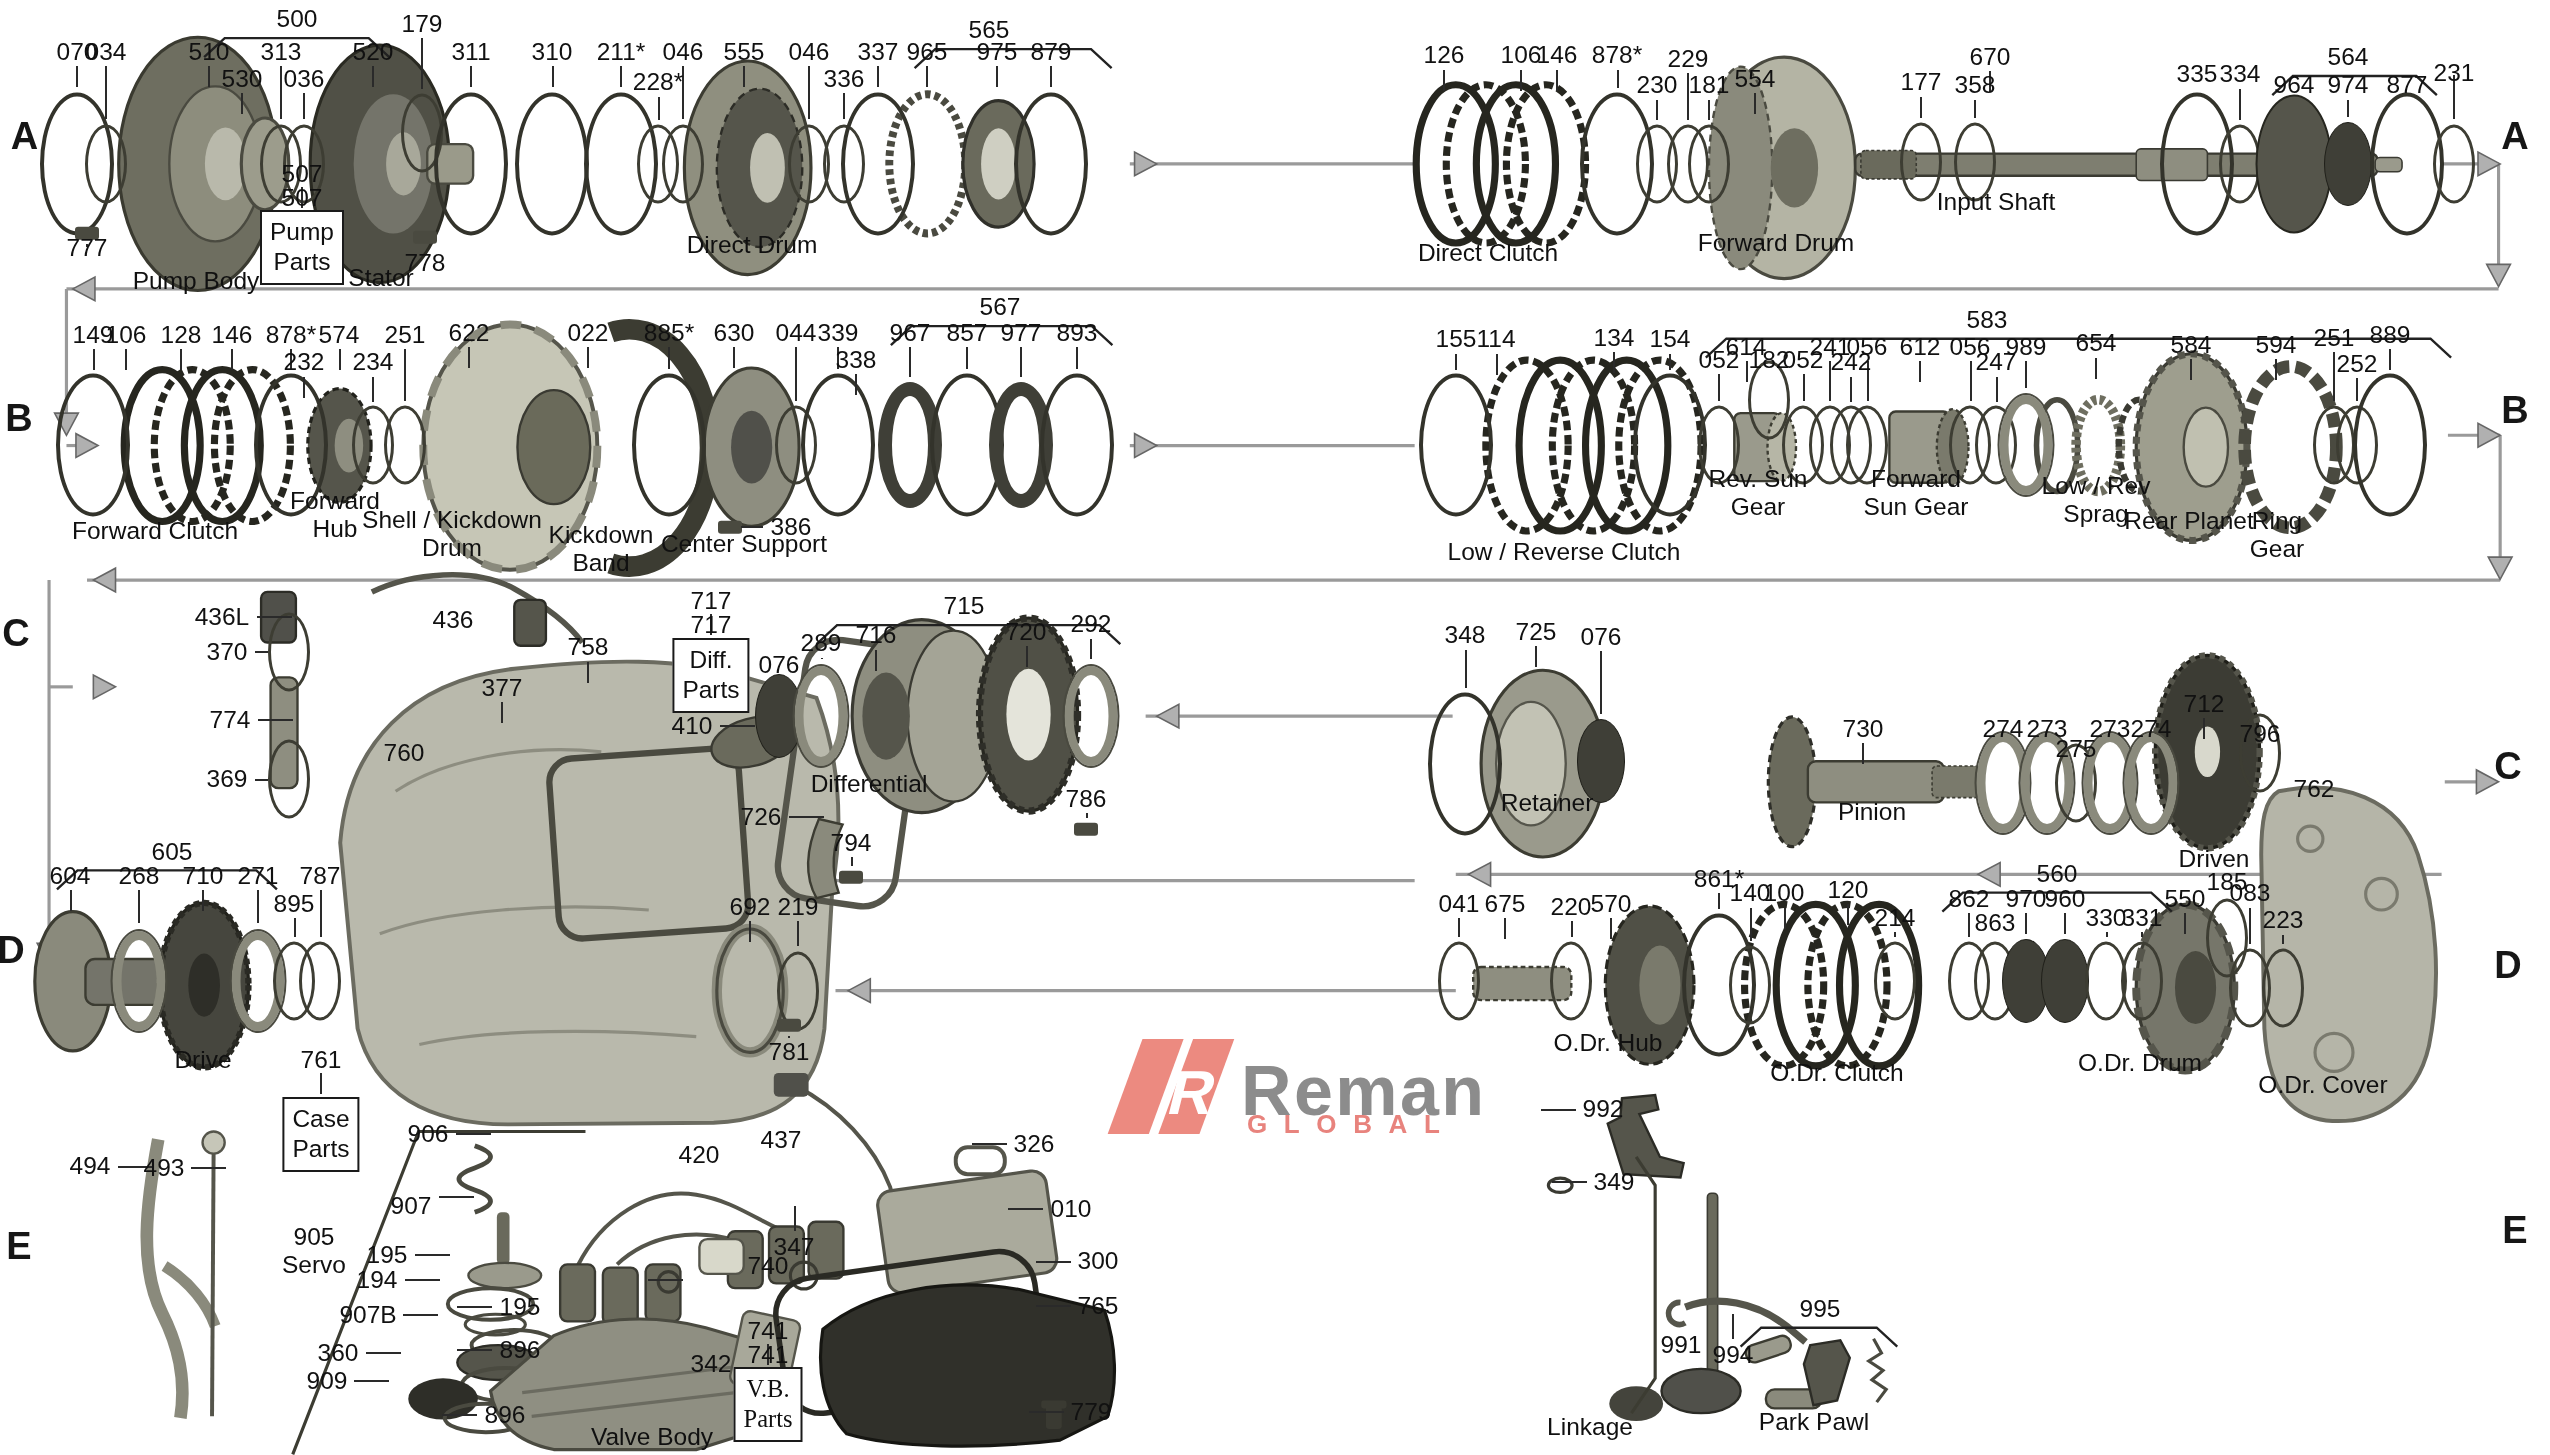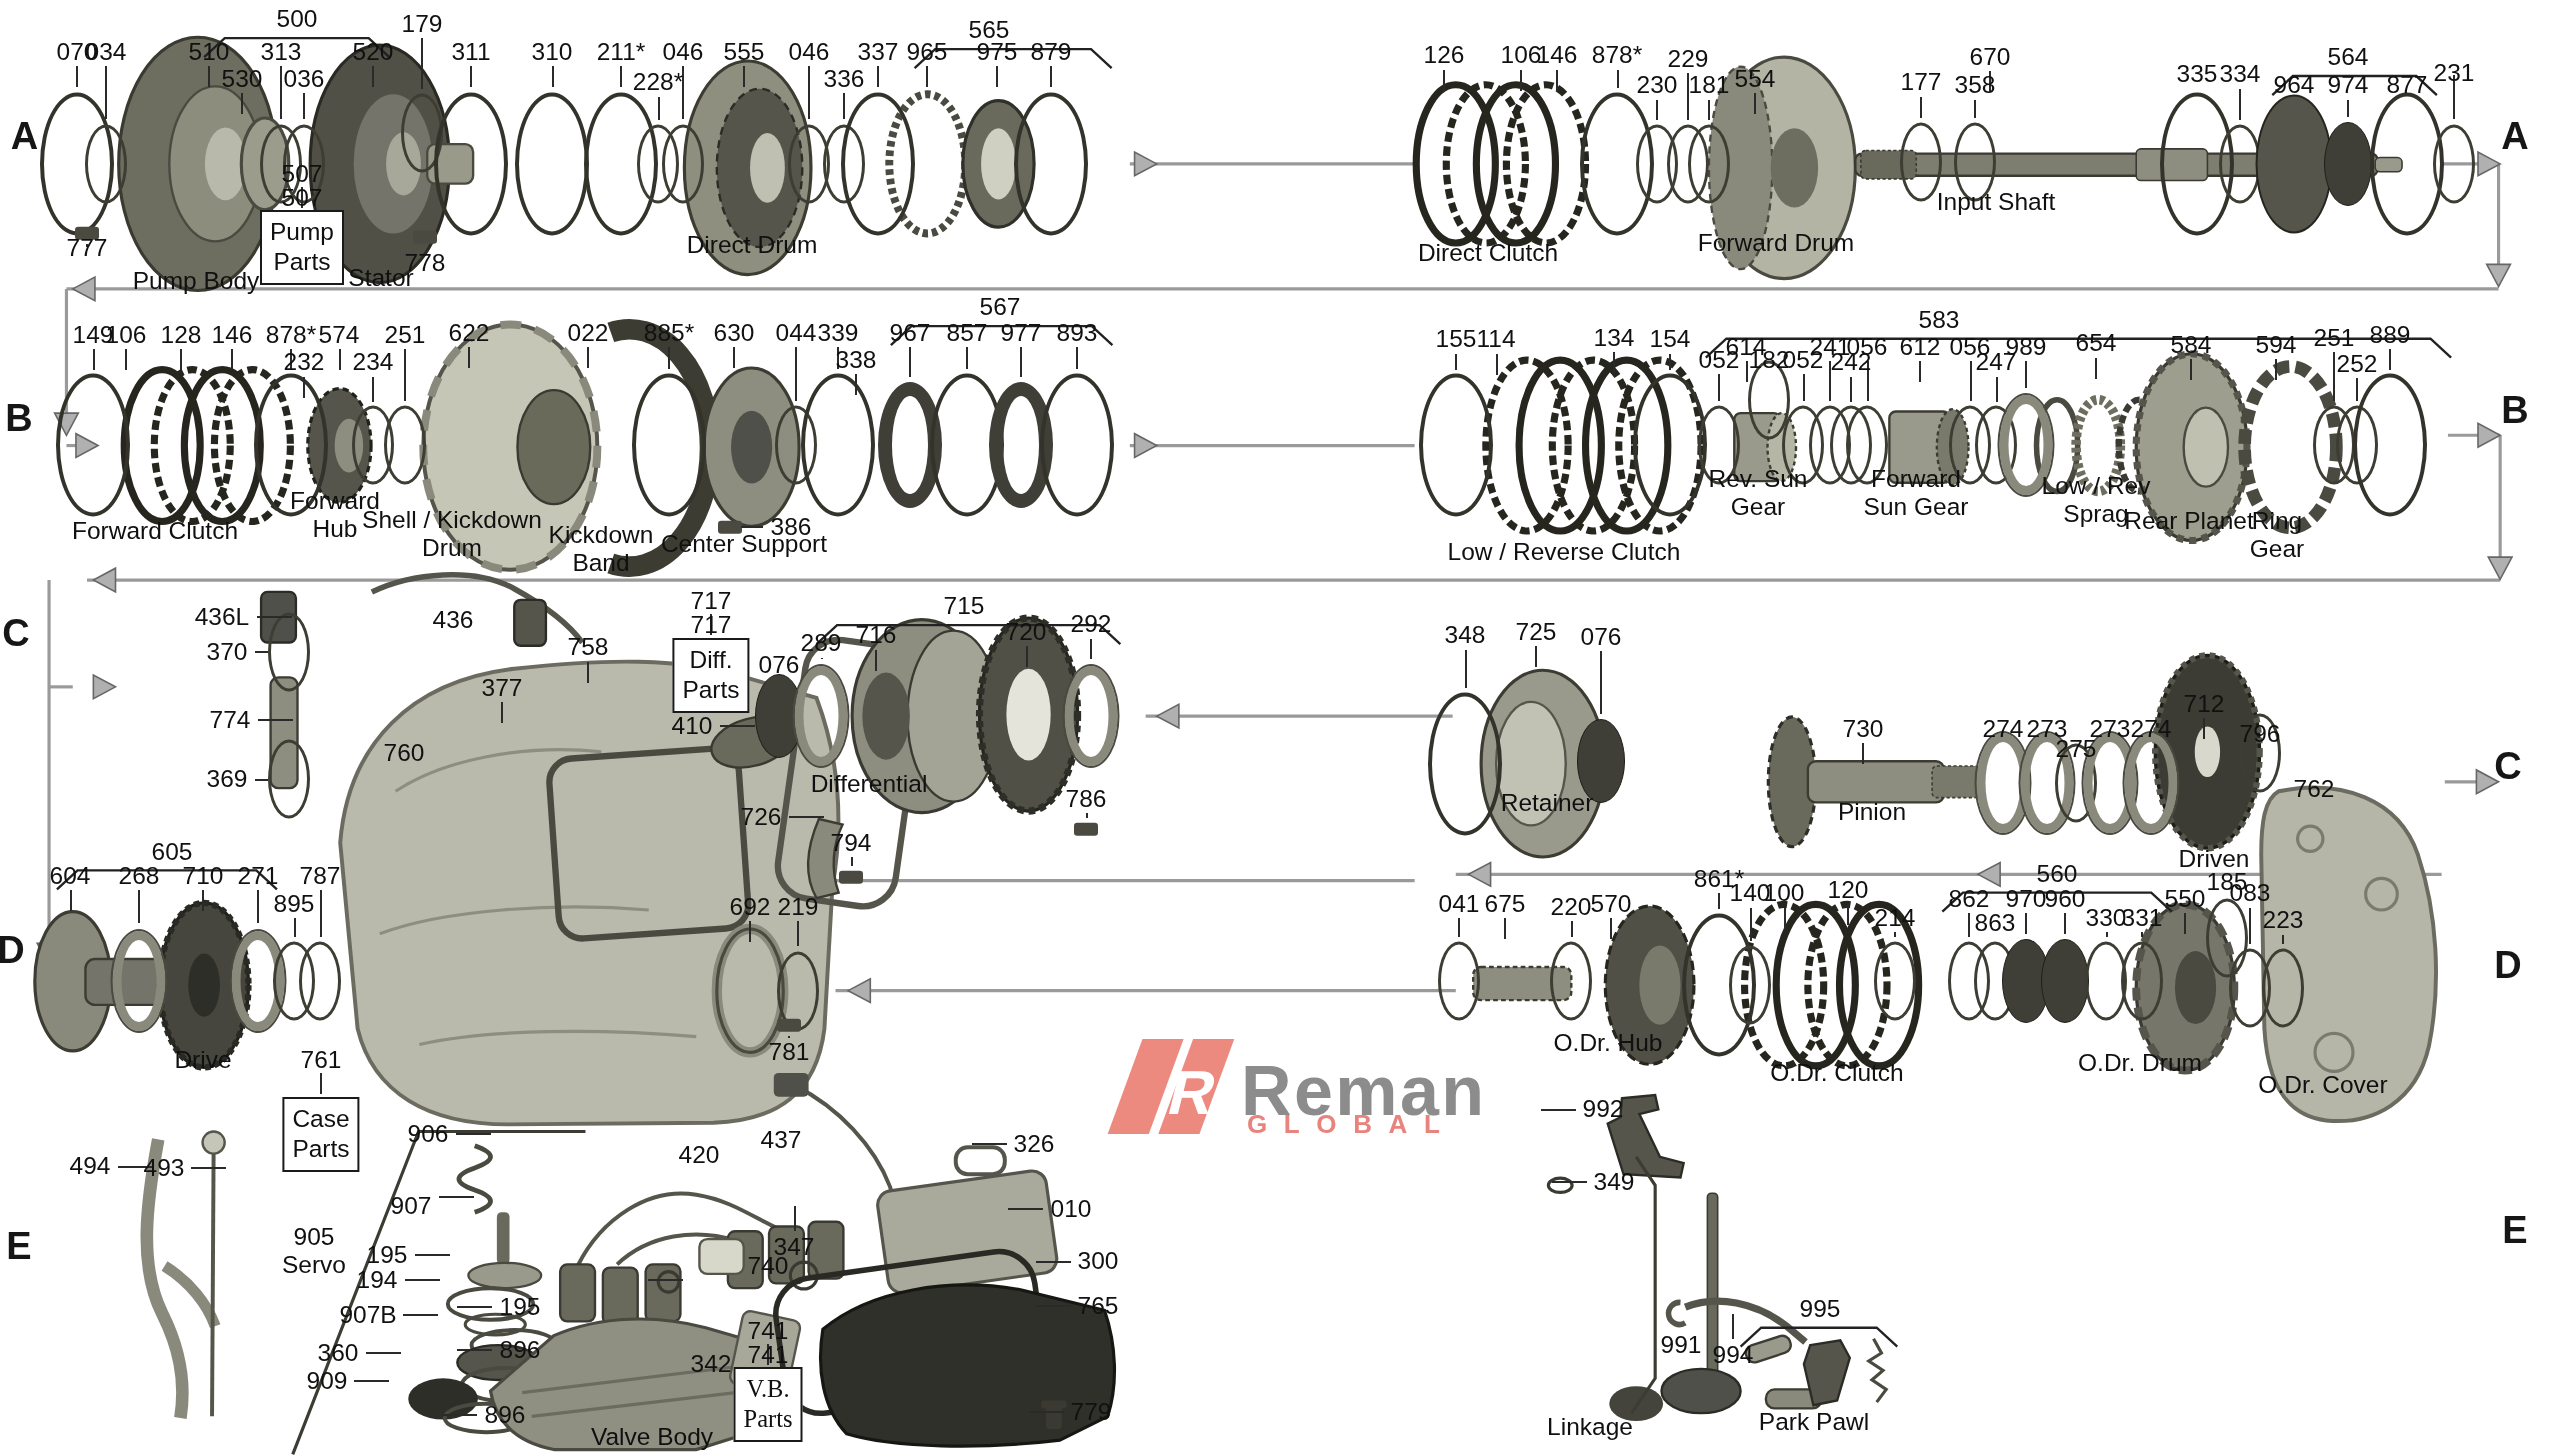--- a/index.html
+++ b/index.html
@@ -692,21 +692,21 @@
         <polyline points="2872,120 2898,96 3054,96 3080,120" fill="none" stroke="#222" stroke-width="3"></polyline>
       </svg>
       <div class="blabel" style="left: 2348px; top: 71px;">564</div>
       <svg width="2550" height="1456" style="position: absolute; left: 0px; top: 0px; z-index: 5; pointer-events: none;" viewBox="0 0 3223 1840">
         <polyline points="1126,436 1152,412 1380,412 1406,436" fill="none" stroke="#222" stroke-width="3"></polyline>
       </svg>
       <div class="blabel" style="left: 1000px; top: 321px;">567</div>
       <svg width="2550" height="1456" style="position: absolute; left: 0px; top: 0px; z-index: 5; pointer-events: none;" viewBox="0 0 3223 1840">
         <polyline points="2156,452 2182,428 3072,428 3098,452" fill="none" stroke="#222" stroke-width="3"></polyline>
       </svg>
-      <div class="blabel" style="left: 1939px; top: 334px;">583</div>
+      <div class="blabel" style="left: 1987px; top: 334px;">583</div>
       <svg width="2550" height="1456" style="position: absolute; left: 0px; top: 0px; z-index: 5; pointer-events: none;" viewBox="0 0 3223 1840">
         <polyline points="1032,814 1058,790 1390,790 1416,814" fill="none" stroke="#222" stroke-width="3"></polyline>
       </svg>
       <div class="blabel" style="left: 964px; top: 620px;">715</div>
       <svg width="2550" height="1456" style="position: absolute; left: 0px; top: 0px; z-index: 5; pointer-events: none;" viewBox="0 0 3223 1840">
         <polyline points="72,1124 98,1100 324,1100 350,1124" fill="none" stroke="#222" stroke-width="3"></polyline>
       </svg>
       <div class="blabel" style="left: 172px; top: 866px;">605</div>
       <svg width="2550" height="1456" style="position: absolute; left: 0px; top: 0px; z-index: 5; pointer-events: none;" viewBox="0 0 3223 1840">
         <polyline points="2455,1152 2481,1128 2719,1128 2745,1152" fill="none" stroke="#222" stroke-width="3"></polyline>

